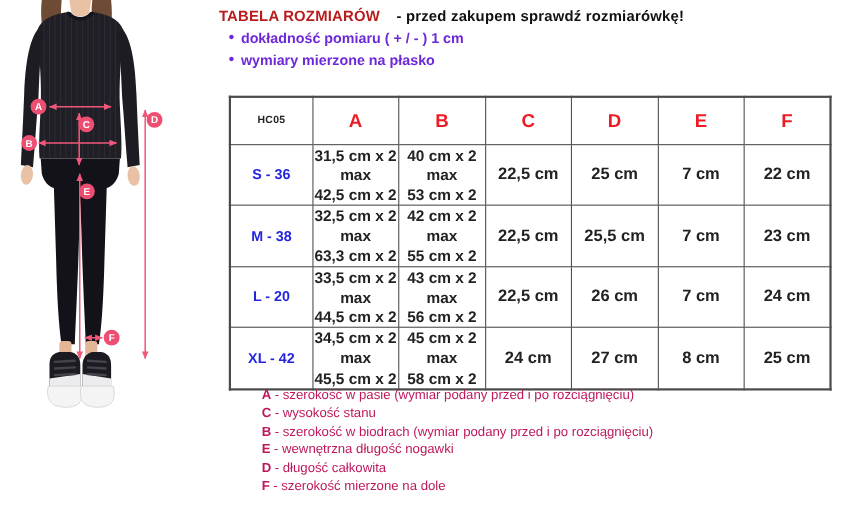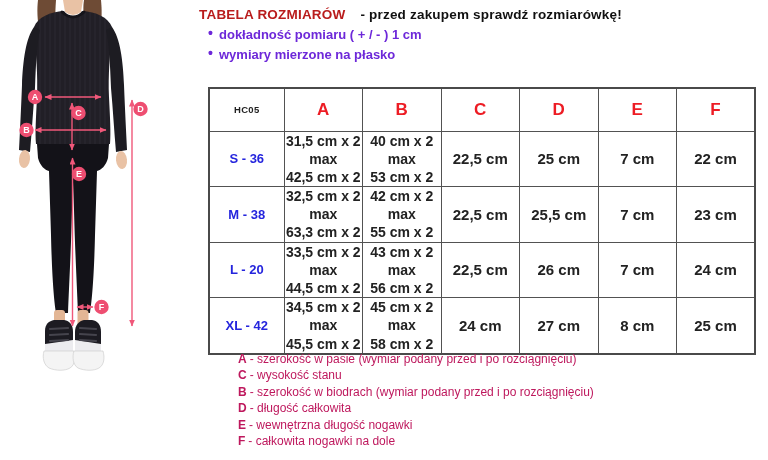--- a/index.html
+++ b/index.html
@@ -222,18 +222,18 @@
         <td class="cell-val">8 cm</td>
         <td class="cell-val">25 cm</td>
       </tr>
     </tbody>
   </table>
 
   <div class="legend">
     <div class="legend-line"><span class="legend-key">A</span><span class="legend-text">- szerokość w pasie (wymiar podany przed i po rozciągnięciu)</span></div>
     <div class="legend-line"><span class="legend-key">C</span><span class="legend-text">- wysokość stanu</span></div>
     <div class="legend-line"><span class="legend-key">B</span><span class="legend-text">- szerokość w biodrach (wymiar podany przed i po rozciągnięciu)</span></div>
+    <div class="legend-line"><span class="legend-key">E</span><span class="legend-text">- wewnętrzna długość nogawki</span></div>
     <div class="legend-line"><span class="legend-key">D</span><span class="legend-text">- długość całkowita</span></div>
-    <div class="legend-line"><span class="legend-key">E</span><span class="legend-text">- wewnętrzna długość nogawki</span></div>
-    <div class="legend-line"><span class="legend-key">F</span><span class="legend-text">- całkowita nogawki na dole</span></div>
+    <div class="legend-line"><span class="legend-key">F</span><span class="legend-text">- szerokość mierzone na dole</span></div>
   </div>
 
 </div>
 
 </body></html>

